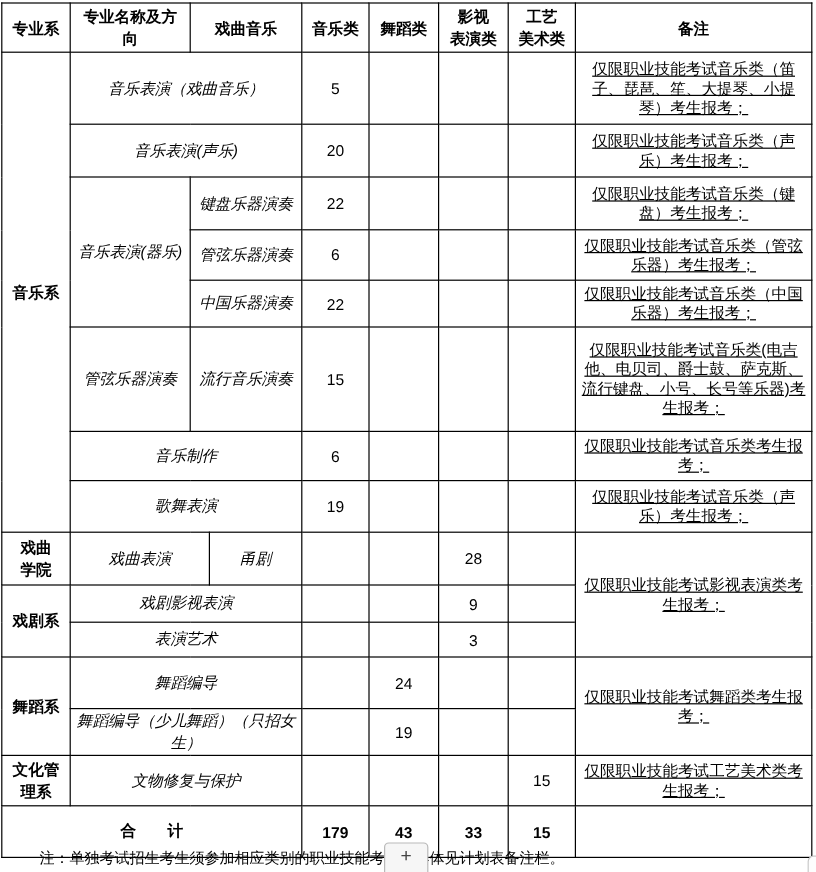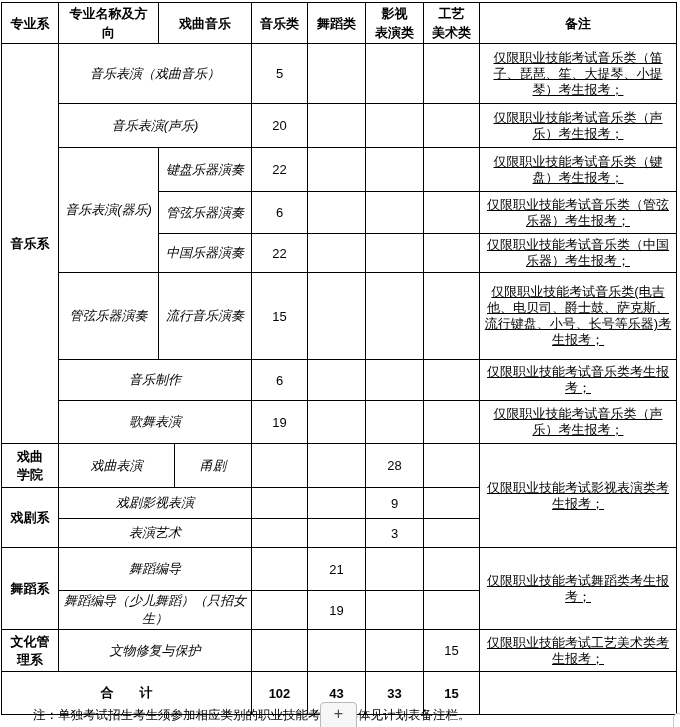--- a/index.html
+++ b/index.html
@@ -183,21 +183,21 @@
     <td></td>
     <td></td>
     <td class="num">3</td>
     <td></td>
   </tr>
 
   <tr style="height:43px">
     <td class="dept" rowspan="2">舞蹈系</td>
     <td class="major" colspan="3">舞蹈编导</td>
     <td></td>
-    <td class="num">21</td>
+    <td class="num">24</td>
     <td></td>
     <td></td>
     <td class="remark" rowspan="2">仅限职业技能考试舞蹈类考生报考；</td>
   </tr>
   <tr style="height:30px">
     <td class="major" colspan="3">舞蹈编导（少儿舞蹈）（只招女生）</td>
     <td></td>
     <td class="num">19</td>
     <td></td>
     <td></td>
@@ -209,21 +209,21 @@
     <td class="major" colspan="3">文物修复与保护</td>
     <td></td>
     <td></td>
     <td></td>
     <td class="num">15</td>
     <td class="remark">仅限职业技能考试工艺美术类考生报考；</td>
   </tr>
 
   <tr class="total" style="height:43px">
     <td colspan="4">合　　计</td>
-    <td class="num">102</td>
+    <td class="num">179</td>
     <td class="num">43</td>
     <td class="num">33</td>
     <td class="num">15</td>
     <td></td>
   </tr>
 </tbody>
   </table>
 
 <div class="note">注：单独考试招生考生须参加相应类别的职业技能考试，具体见计划表备注栏。</div>
 

